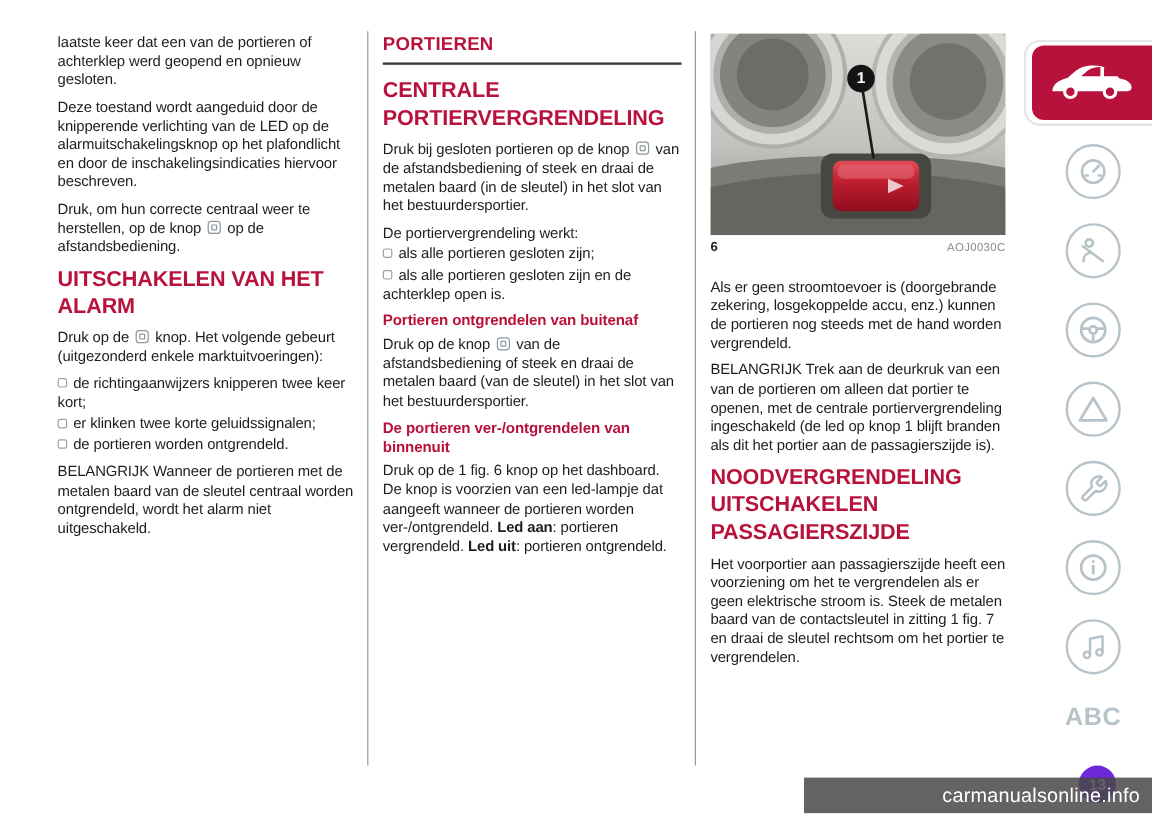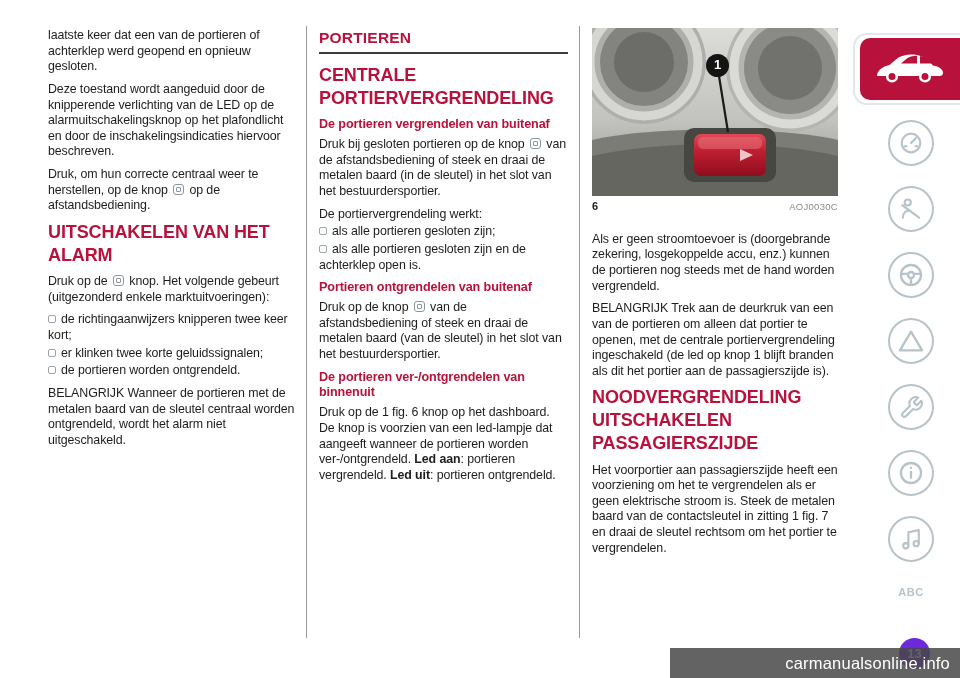--- a/index.html
+++ b/index.html
@@ -33,21 +33,21 @@
   .fig-caption{display:flex;justify-content:space-between;align-items:baseline;margin:2px 0 18px 0}
   .fig-num{font-size:11px;font-weight:bold}
   .fig-code{font-size:9.5px;color:#8a8a8a;letter-spacing:.3px}
 
   
   .sidebar{position:absolute;right:0;top:0;width:120px;height:678px}
   .tab-outline{position:absolute;right:0;top:33px;width:107px;height:72px;border:2px solid #e3e7e9;border-right:none;border-radius:14px 0 0 14px}
   .active-tab{position:absolute;right:0;top:38px;width:100px;height:62px;background:#b8123c;border-radius:10px 0 0 10px;display:flex;align-items:center;justify-content:center}
   .nav-circle{position:absolute;right:26px;width:46px;height:46px;border:2.4px solid #b7c3c9;border-radius:50%;display:flex;align-items:center;justify-content:center}
   .nc1{top:120px}.nc2{top:186px}.nc3{top:252px}.nc4{top:318px}.nc5{top:384px}.nc6{top:450px}.nc7{top:516px}
-  .abc{position:absolute;right:24px;top:586px;width:50px;text-align:center;font-weight:bold;font-size:11px;color:#b7c3c9;letter-spacing:.5px}
+  .abc{position:absolute;right:24px;top:586px;width:50px;text-align:center;font-weight:bold;font-size:21px;color:#b7c3c9;letter-spacing:.5px}
 
   
   .page-badge{position:absolute;right:30px;bottom:9px;width:31px;height:31px;border-radius:50%;background:#6d28d9;color:#fff;font-weight:bold;font-size:13px;display:flex;align-items:center;justify-content:center;z-index:1}
   .watermark{position:absolute;right:0;bottom:0;width:290px;height:30px;background:rgba(72,72,72,.85);color:#fff;display:flex;align-items:center;justify-content:flex-end;padding-right:10px;font-size:16.5px;letter-spacing:.2px;z-index:2}
 </style>
 </head>
 <body>
 
 <div class="page">
 
@@ -78,21 +78,20 @@
     </div>
     <p class="para">BELANGRIJK Wanneer de portieren met de metalen baard van de sleutel centraal worden ontgrendeld, wordt het alarm niet uitgeschakeld.</p>
   </div>
 
   <div class="vdiv" id="vdiv1"></div>
 
   <div class="col" id="col2">
     <h1 class="title">PORTIEREN</h1>
     <div class="title-rule"></div>
     <h2 class="caps-h">CENTRALE PORTIERVERGRENDELING</h2>
-    <h3 class="sub-h">De portieren vergrendelen van buitenaf</h3>
     <p class="para">
       <span>Druk bij gesloten portieren op de knop</span>
       <span class="key-icon"></span>
       <span>van de afstandsbediening of steek en draai de metalen baard (in de sleutel) in het slot van het bestuurdersportier.</span>
     </p>
     <p class="para" style="margin-bottom:2px">De portiervergrendeling werkt:</p>
     <div class="bullets">
       <div class="bullet">
         <span class="sq"></span><span>als alle portieren gesloten zijn;</span>
       </div>

